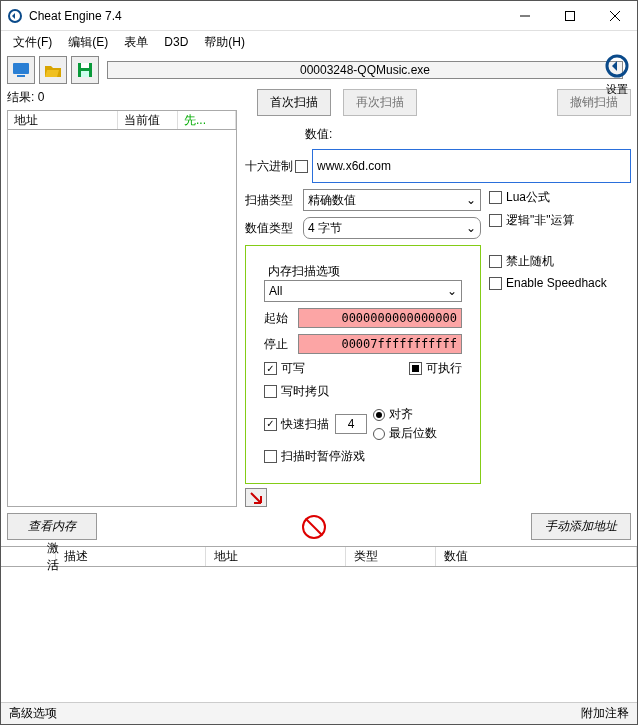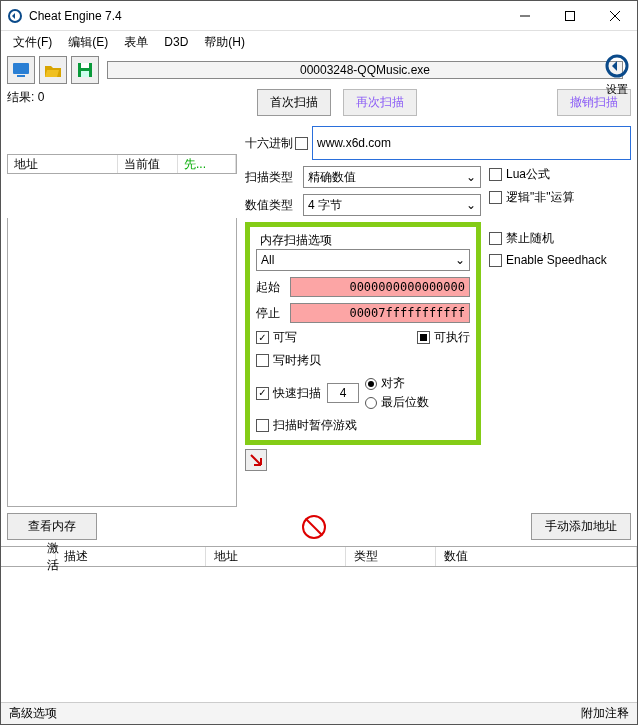--- a/index.html
+++ b/index.html
@@ -18,62 +18,62 @@
 
 .toolbar-row { height: 34px; display: flex; align-items: center; padding: 0 6px; position: relative; }
 .iconbtn { width: 28px; height: 28px; border: 1px solid #888; margin-right: 4px; display: flex; align-items: center; justify-content: center; background: #efefef; }
 .progress-path { flex: 1; height: 18px; border: 1px solid #888; margin: 0 8px 0 4px; position: relative; background: #f4f4f4; }
 .progress-path .txt { position: absolute; left: 50%; top: 50%; transform: translate(-50%, -50%); }
 .right-logo { width: 36px; position: absolute; right: 2px; top: 0; text-align: center; }
 .right-logo .lbl { font-size: 11px; }
 
 
 .mainarea { display: flex; height: 420px; padding: 0 6px; }
-.leftcol { width: 230px; display: flex; flex-direction: column; gap: 44px; }
+.leftcol { width: 230px; display: flex; flex-direction: column; }
 .results-lbl { padding: 2px 0 4px 0; }
 .listhead { display: flex; border: 1px solid #aaa; background: #fff; height: 20px; align-items: center; }
 .listhead .col { padding: 0 6px; border-right: 1px solid #ddd; height: 100%; display: flex; align-items: center; }
 .listhead .col.addr { width: 110px; }
 .listhead .col.cur { width: 60px; }
 .listhead .col.prev { flex: 1; color: #0a0; }
 .listbody { flex: 1; border: 1px solid #aaa; border-top: none; background: #fff; }
 
 .rightcol { flex: 1; padding-left: 8px; display: flex; flex-direction: column; }
 
 .scanbtns { display: flex; gap: 12px; padding: 2px 0 10px 12px; align-items: center; }
 .btn { border: 1px solid #999; background: #efefef; padding: 4px 12px; min-width: 72px; text-align: center; }
-.btn.disabled { color: #8b5cf6; border-color: #bbb; }
+.btn.disabled { color: #737373; border-color: #bbb; }
 .btn.right { margin-left: auto; }
 
 .row { display: flex; align-items: center; margin-bottom: 6px; }
 .lbl { white-space: nowrap; }
 .chk { width: 13px; height: 13px; border: 1px solid #555; margin-right: 4px; display: inline-flex; align-items: center; justify-content: center; background: #fff; }
 .chk.checked::after { content: "✓"; font-size: 10px; line-height: 1; }
 .chk.filled::after { content: ""; width: 7px; height: 7px; background: #000; display: block; }
 .radio { width: 12px; height: 12px; border: 1px solid #555; border-radius: 50%; margin-right: 4px; display: inline-flex; align-items: center; justify-content: center; background: #fff; }
 .radio.checked::after { content: ""; width: 6px; height: 6px; background: #000; border-radius: 50%; }
 
 .textinput { border: 1px solid #2a6fdb; height: 34px; padding: 0 4px; flex: 1; background: #fff; }
 .selectbox { border: 1px solid #888; height: 22px; display: flex; align-items: center; padding: 0 4px; background: #fff; position: relative; }
 .selectbox .caret { margin-left: auto; }
 
 .two-col { display: flex; }
 .two-col .lefthalf { flex: 1; }
 .two-col .righthalf { width: 150px; padding-left: 8px; }
 
-.groupbox { border: 5px solid #84cc16; padding: 6px; margin-top: 4px; }
+.groupbox { border: 1px solid #84cc16; padding: 18px; margin-top: 4px; }
 .groupbox .legend { margin-top: -14px; background: #fff; display: inline-block; padding: 0 4px; }
 
 .addrfield { border: 1px solid #888; height: 20px; padding: 0 4px; text-align: right; flex: 1; background: #fca5a5; font-family: monospace; }
 .numfield { border: 1px solid #888; width: 32px; height: 20px; text-align: center; background: #fff; }
 
 .arrowbtn { width: 22px; height: 22px; border: 1px solid #888; background: #efefef; display: flex; align-items: center; justify-content: center; margin-top: 4px; }
 
 
-.midrow { display: flex; align-items: center; padding: 6px; gap: 12px; }
+.midrow { display: flex; align-items: center; padding: 6px; gap: 12px; font-style: italic; }
 .midrow .spacer { flex: 1; display: flex; justify-content: center; }
 .nosign { width: 24px; height: 24px; border: 2px solid #d00; border-radius: 50%; position: relative; }
 .nosign::after { content: ""; position: absolute; width: 24px; height: 2px; background: #d00; top: 50%; left: 50%; transform: translate(-50%, -50%) rotate(45deg); }
 
 
 .tablepanel { height: 170px; border-top: 1px solid #aaa; }
 .tablehead { display: flex; border-bottom: 1px solid #aaa; height: 20px; align-items: center; background: #fff; }
 .tablehead .th { padding: 0 8px; border-right: 1px solid #ddd; height: 100%; display: flex; align-items: center; }
 .tablebody { height: 150px; background: #fff; }
 
@@ -165,38 +165,41 @@
     <div class="listbody"></div>
   </div>
 
   <div class="rightcol">
     <div class="scanbtns">
       <div class="btn">首次扫描</div>
       <div class="btn disabled">再次扫描</div>
       <div class="btn disabled right">撤销扫描</div>
     </div>
 
+    <div class="row" style="padding-left:60px;">
+      <span class="lbl">数值:</span>
+    </div>
     <div class="row">
       <span class="lbl" style="width:50px;">十六进制</span>
       <span class="chk"></span>
       <input class="textinput" value="www.x6d.com" style="">
     </div>
 
     <div class="two-col">
       <div class="lefthalf">
         <div class="row">
           <span class="lbl" style="width:58px;">扫描类型</span>
           <div class="selectbox" style="flex:1;">
             <span>精确数值</span>
             <span class="caret">⌄</span>
           </div>
         </div>
         <div class="row">
           <span class="lbl" style="width:58px;">数值类型</span>
-          <div class="selectbox" style="flex:1;">
+          <div class="selectbox" style="flex:1;border-radius:7px;">
             <span>4 字节</span>
             <span class="caret">⌄</span>
           </div>
         </div>
 
         <div class="groupbox">
           <div class="legend">内存扫描选项</div>
           <div class="selectbox" style="width:100%;margin-bottom:6px;">
             <span>All</span>
             <span class="caret">⌄</span>

